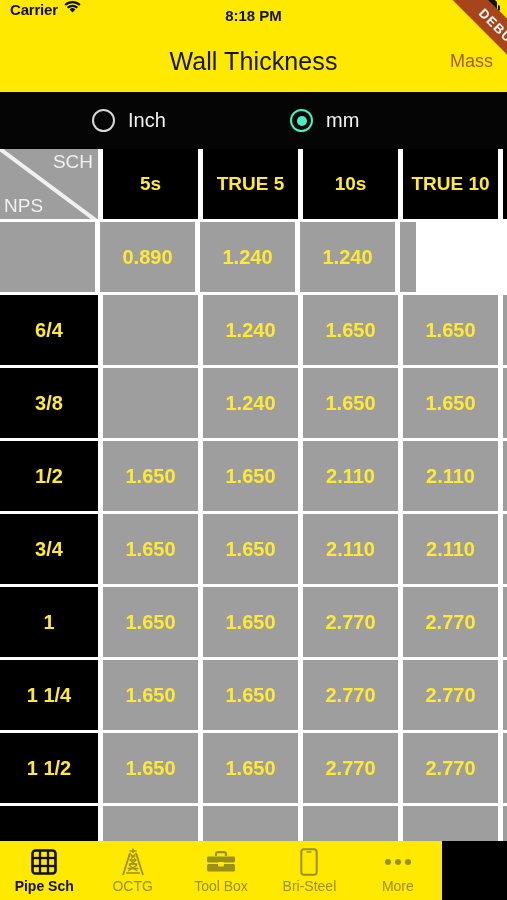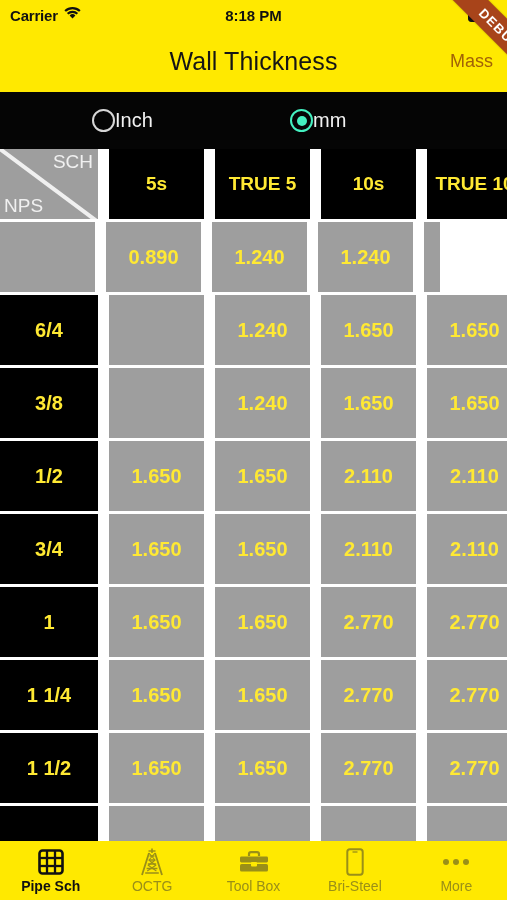--- a/index.html
+++ b/index.html
@@ -15,21 +15,21 @@
     background:#000;
     overflow:hidden;
   }
 
   
   .statusbar {
     position:relative;
     height:30px;
     background:#FFE900;
     display:flex;
-    align-items:center;
+    align-items:flex-start;
     padding:0 10px;
     z-index:3;
   }
   .sb-left { display:flex; align-items:center; gap:6px; }
   .sb-carrier { font-size:15px; font-weight:600; color:#111; letter-spacing:-0.2px; }
   .wifi-ico { display:block; }
   .sb-center {
     position:absolute; left:0; right:0; top:0; height:30px;
     display:flex; align-items:center; justify-content:center;
     pointer-events:none;
@@ -108,20 +108,21 @@
     height:57px;
     background:#050505;
     display:flex;
     align-items:center;
     position:relative;
   }
   .radio-opt {
     position:absolute;
     display:flex;
     align-items:center;
+    gap:13px;
     cursor:pointer;
   }
   .radio-opt.inch { left:92px; }
   .radio-opt.mm { left:290px; }
   .radio-dot {
     width:23px; height:23px;
     border-radius:50%;
     border:2.5px solid #d6d6d6;
     display:flex; align-items:center; justify-content:center;
     flex:0 0 auto;
@@ -139,21 +140,21 @@
   .table-wrap {
     position:absolute;
     left:0; top:149px;
     width:507px;
     height:692px;
     background:#fff;
     overflow:hidden;
   }
   .grid-row {
     display:flex;
-    gap:11px;
+    gap:5px;
     padding:0 0 3px 0;
     height:73px;
   }
   .grid-row.header { height:73px; }
   .cell {
     flex:0 0 auto;
     display:flex;
     align-items:center;
     justify-content:center;
     overflow:hidden;
@@ -199,21 +200,21 @@
     background:#9e9e9e;
     color:#FFE933;
     font-size:20px;
     font-weight:600;
   }
 
   
   .tabbar {
     position:absolute;
     left:0; bottom:0;
-    width:507px; height:59px;
+    width:442px; height:59px;
     background:#FFE900;
     display:flex;
     align-items:center;
     z-index:5;
   }
   .tab {
     flex:1 1 0;
     display:flex;
     flex-direction:column;
     align-items:center;

